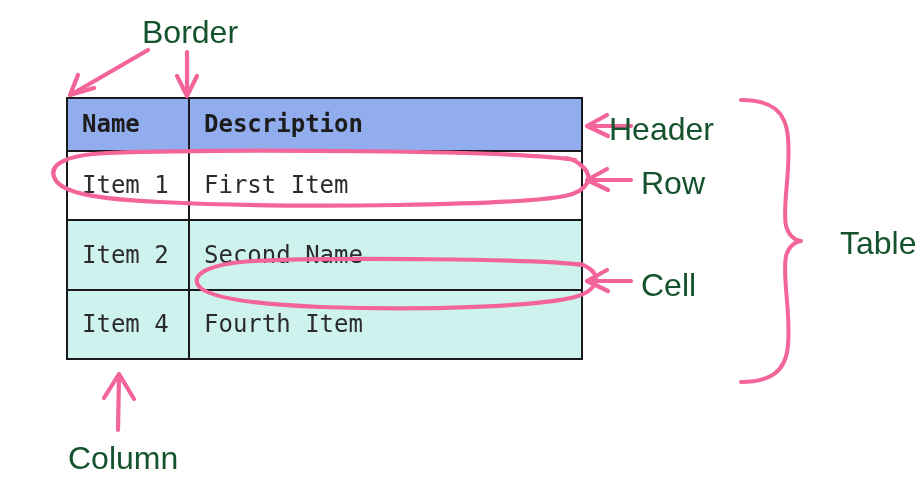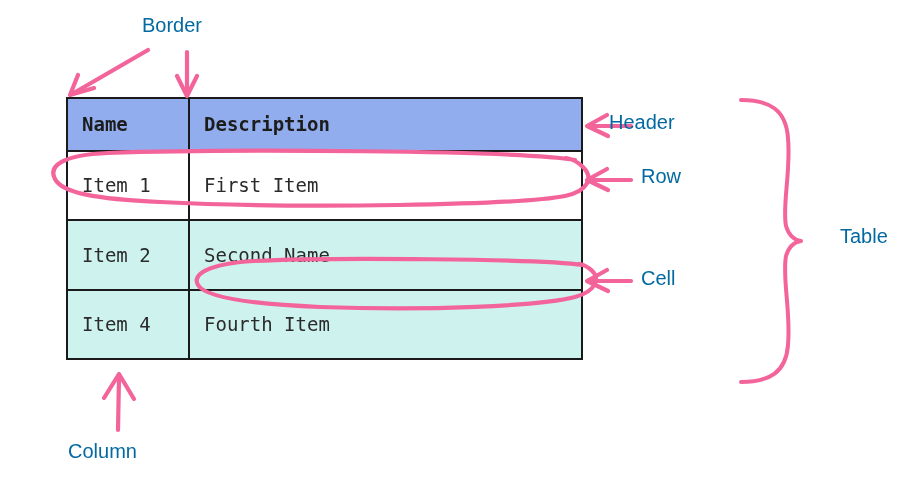--- a/index.html
+++ b/index.html
@@ -28,21 +28,21 @@
     border-collapse: collapse;
     width: 515px;
     height: 263px;
     table-layout: fixed;
     font-family: "DejaVu Sans Mono", "Liberation Mono", monospace;
   }
   table.demo-table th,
   table.demo-table td {
     border: 2px solid #1a1a1a;
     padding: 0 14px;
-    font-size: 19px;
+    font-size: 24px;
     line-height: 1.1;
     text-align: left;
     vertical-align: middle;
     color: #2b2b2b;
     height: 52px;
     box-sizing: border-box;
     white-space: nowrap;
   }
   table.demo-table col.col-name { width: 122px; }
   table.demo-table col.col-desc { width: 393px; }
@@ -59,22 +59,22 @@
   #annotations {
     position: absolute;
     left: 0; top: 0;
     width: 921px;
     height: 483px;
     pointer-events: none;
   }
   .anno-label {
     position: absolute;
     font-family: "Liberation Sans", sans-serif;
-    font-size: 20px;
-    color: #0369a1;
+    font-size: 32px;
+    color: #14532d;
     white-space: nowrap;
   }
   #label-border  { left: 142px; top: 14px; }
   #label-header  { left: 609px; top: 111px; }
   #label-row     { left: 641px; top: 165px; }
   #label-cell    { left: 641px; top: 267px; }
   #label-table   { left: 829px; top: 225px; margin-left: 11px; }
   #label-column  { left: 68px;  top: 440px; }
 </style>
 </head>

